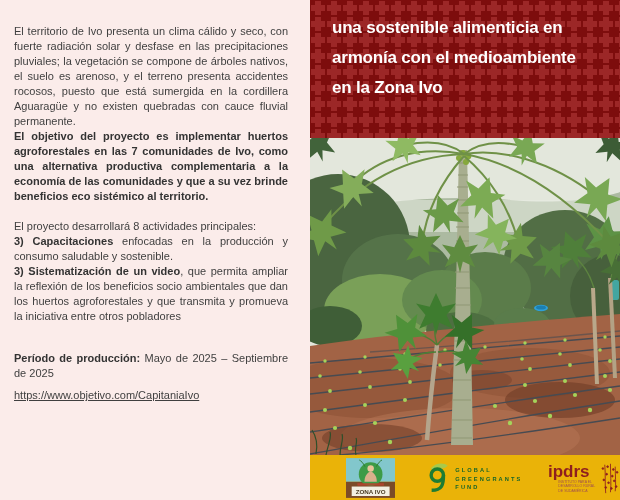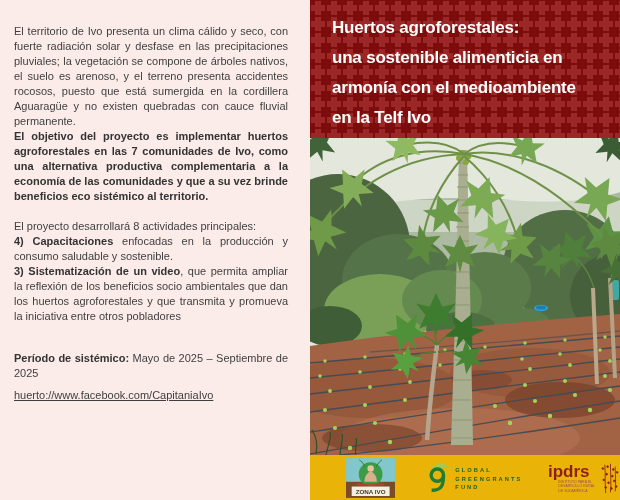--- a/index.html
+++ b/index.html
@@ -49,46 +49,45 @@
 </head>
 <body>
 
 <div class="brochure">
 
   <div class="left-panel">
     <p>El territorio de Ivo presenta un clima cálido y seco, con fuerte radiación solar y desfase en las precipitaciones pluviales; la vegetación se compone de árboles nativos, el suelo es arenoso, y el terreno presenta accidentes rocosos, puesto que está sumergida en la cordillera Aguaragüe y no existen quebradas con cauce fluvial permanente.</p>
     <p class="bold">El objetivo del proyecto es implementar huertos agroforestales en las 7 comunidades de Ivo, como una alternativa productiva complementaria a la economía de las comunidades y que a su vez brinde beneficios eco sistémico al territorio.</p>
     <div class="spacer"></div>
     <p>El proyecto desarrollará 8 actividades principales:</p>
-    <p><span class="bold">4) Capacitaciones</span><span> enfocadas en la producción y consumo saludable y sostenible.</span></p>
+    <p><span class="bold">3) Capacitaciones</span><span> enfocadas en la producción y consumo saludable y sostenible.</span></p>
     <p><span class="bold">3) Sistematización de un video</span><span>, que permita ampliar la reflexión de los beneficios socio ambientales que dan los huertos agroforestales y que transmita y promueva la iniciativa entre otros pobladores</span></p>
 
     <div class="contact-block">
-      <p class="period-line"><span class="bold">Período de sistémico:</span><span> Mayo de 2025 – Septiembre de 2025</span></p>
-      <a class="link">huerto://www.facebook.com/CapitaniaIvo</a>
+      <p class="period-line"><span class="bold">Período de producción:</span><span> Mayo de 2025 – Septiembre de 2025</span></p>
+      <a class="link">https://www.objetivo.com/CapitaniaIvo</a>
     </div>
   </div>
 
   <div class="right-col">
 
     <div class="header">
       <svg class="pattern" width="310" height="138" xmlns="http://www.w3.org/2000/svg">
         <defs>
           <pattern id="crosses" width="16" height="16" patternUnits="userSpaceOnUse">
             <rect width="16" height="16" fill="#7d0d0d"></rect>
             <path d="M5,1 h6 v4 h4 v6 h-4 v4 h-6 v-4 h-4 v-6 h4 z" fill="#9c2727"></path>
           </pattern>
         </defs>
         <rect width="310" height="138" fill="url(#crosses)"></rect>
       </svg>
       <div class="title">
-        <div>Huertos agroforestales:</div>
         <div>una sostenible alimenticia en</div>
         <div>armonía con el medioambiente</div>
-        <div>en la Telf Ivo</div>
+        <div>en la Zona Ivo</div>
       </div>
     </div>
 
     <div class="photo">
       <svg width="310" height="317" viewBox="0 0 310 317" xmlns="http://www.w3.org/2000/svg">
 
         <rect x="0" y="0" width="310" height="210" fill="#e3e7dc"></rect>
 
         <path d="M0,78 C60,64 130,56 200,62 C260,67 300,58 310,54 L310,125 L0,135 Z" fill="#9aab8e" opacity="0.75"></path>
         <rect x="0" y="62" width="310" height="32" fill="#e9ece3" opacity="0.55"></rect>

